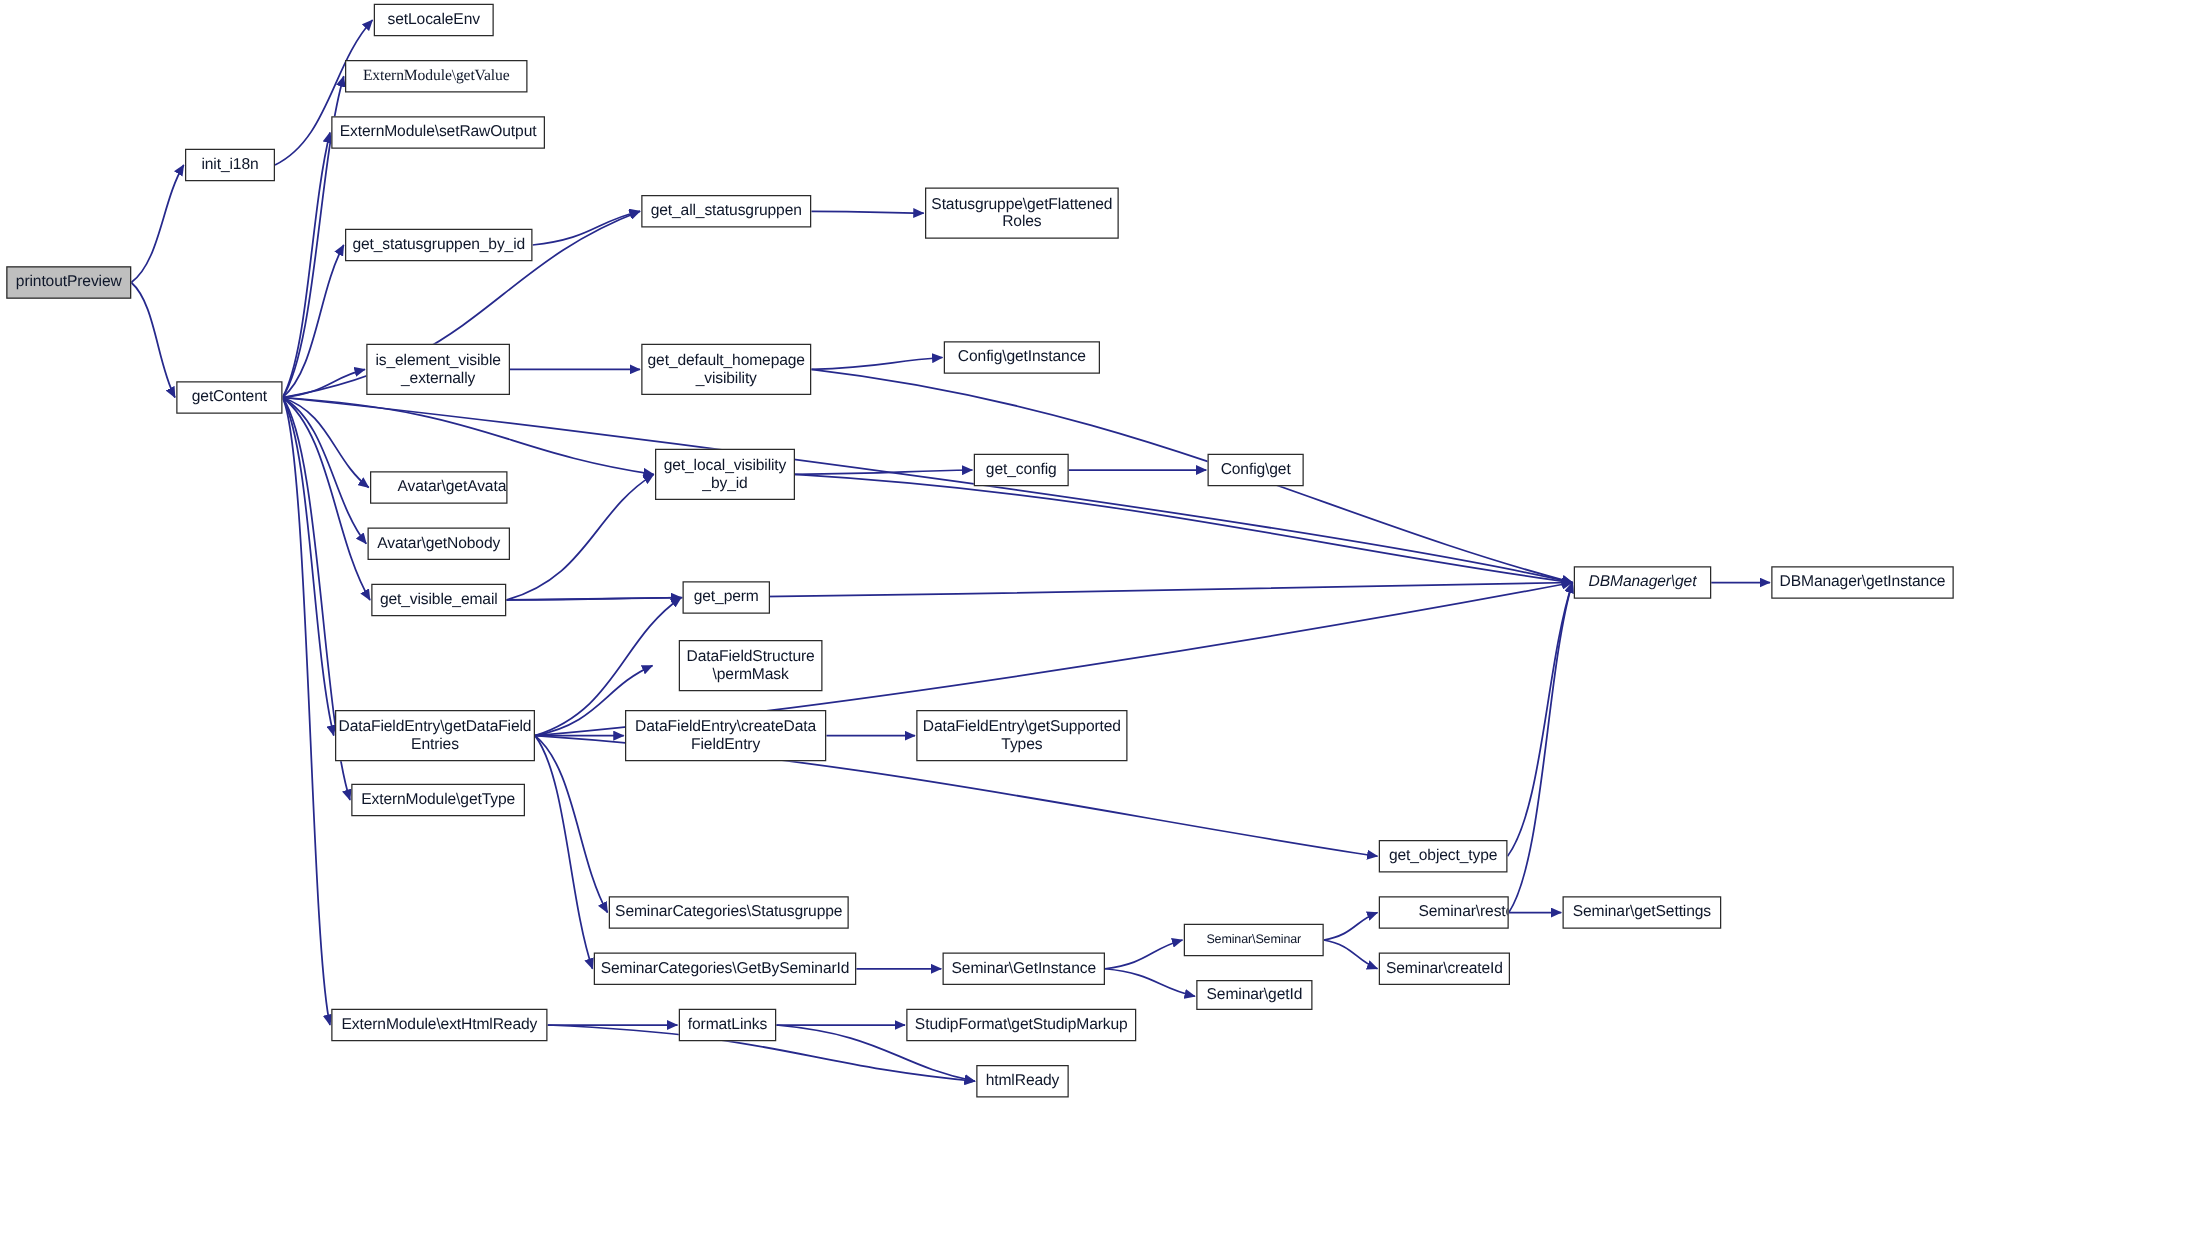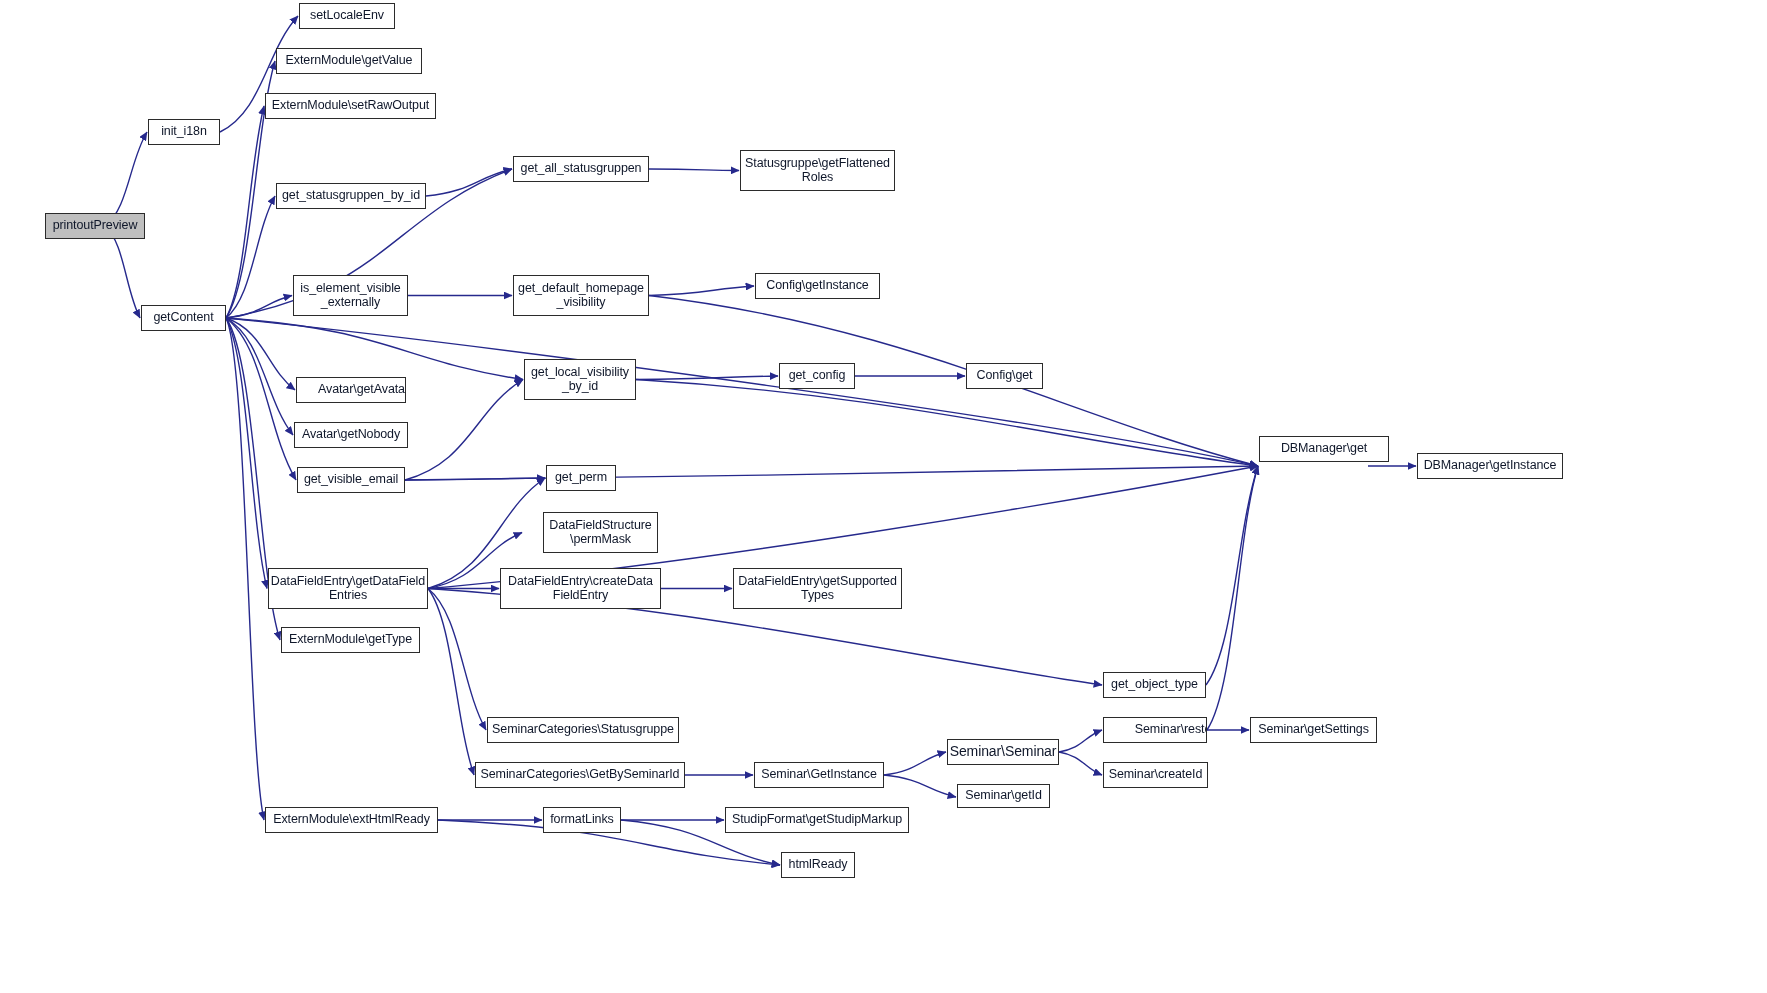--- a/index.html
+++ b/index.html
@@ -96,25 +96,25 @@
         <path d="M1206,685 C1234.6,645.58 1236.55,531.7 1258,466" fill="none" stroke="#26298c" stroke-width="1.4" marker-end="url(#arrow)"></path>
         <path d="M226,318 C246.9,360 248.325,750 264,820" fill="none" stroke="#26298c" stroke-width="1.4" marker-end="url(#arrow)"></path>
         <path d="M438,820 C495.2,820 499.1,820 542,820" fill="none" stroke="#26298c" stroke-width="1.4" marker-end="url(#arrow)"></path>
         <path d="M438,820 C626.1,828.1 638.925,851.5 780,865" fill="none" stroke="#26298c" stroke-width="1.4" marker-end="url(#arrow)"></path>
         <path d="M621,820 C677.65,820 681.5125,820 724,820" fill="none" stroke="#26298c" stroke-width="1.4" marker-end="url(#arrow)"></path>
         <path d="M621,820 C708.45,828.1 714.4125,851.5 780,865" fill="none" stroke="#26298c" stroke-width="1.4" marker-end="url(#arrow)"></path>
         <path d="M1368,466 C1394.4,466 1396.2,466 1416,466" fill="none" stroke="#26298c" stroke-width="1.4" marker-end="url(#arrow)"></path>
       </g>
   </svg>
   <div id="nodes-group">
-      <div class="node root" style="left: 5px; top: 213px; width: 100px; height: 26px; font-size: 12.5px; margin-left: 40px;">printoutPreview</div>
+      <div class="node root" style="left: 5px; top: 213px; width: 100px; height: 26px; font-size: 12.5px;">printoutPreview</div>
       <div class="node" style="left: 148px; top: 119px; width: 72px; height: 26px; font-size: 12.5px;">init_i18n</div>
       <div class="node" style="left: 141px; top: 305px; width: 85px; height: 26px; font-size: 12.5px;">getContent</div>
       <div class="node" style="left: 299px; top: 3px; width: 96px; height: 26px; font-size: 12.5px;">setLocaleEnv</div>
-      <div class="node" style="left: 276px; top: 48px; width: 146px; height: 26px; font-size: 12.5px;">ExternModule\getValue</div>
+      <div class="node" style="left: 276px; top: 48px; width: 146px; height: 26px; font-size: 12.5px; font-family: Liberation Serif, serif;">ExternModule\getValue</div>
       <div class="node" style="left: 265px; top: 93px; width: 171px; height: 26px; font-size: 12.5px;">ExternModule\setRawOutput</div>
       <div class="node" style="left: 276px; top: 183px; width: 150px; height: 26px; font-size: 12.5px;">get_statusgruppen_by_id</div>
       <div class="node" style="left: 513px; top: 156px; width: 136px; height: 26px; font-size: 12.5px;">get_all_statusgruppen</div>
       <div class="node" style="left: 740px; top: 150px; width: 155px; height: 41px; font-size: 12.5px;">Statusgruppe\getFlattened
 Roles</div>
       <div class="node" style="left: 293px; top: 275px; width: 115px; height: 41px; font-size: 12.5px;">is_element_visible
 _externally</div>
       <div class="node" style="left: 513px; top: 275px; width: 136px; height: 41px; font-size: 12.5px;">get_default_homepage
 _visibility</div>
       <div class="node" style="left: 755px; top: 273px; width: 125px; height: 26px; font-size: 12.5px;">Config\getInstance</div>
@@ -132,25 +132,25 @@
 Entries</div>
       <div class="node" style="left: 500px; top: 568px; width: 161px; height: 41px; font-size: 12.5px;">DataFieldEntry\createData
 FieldEntry</div>
       <div class="node" style="left: 733px; top: 568px; width: 169px; height: 41px; font-size: 12.5px;">DataFieldEntry\getSupported
 Types</div>
       <div class="node" style="left: 281px; top: 627px; width: 139px; height: 26px; font-size: 12.5px;">ExternModule\getType</div>
       <div class="node" style="left: 1103px; top: 672px; width: 103px; height: 26px; font-size: 12.5px;">get_object_type</div>
       <div class="node" style="left: 487px; top: 717px; width: 192px; height: 26px; font-size: 12.5px;">SeminarCategories\Statusgruppe</div>
       <div class="node" style="left: 1103px; top: 717px; width: 104px; height: 26px; font-size: 12.5px; padding-left: 47px;">Seminar\restore</div>
       <div class="node" style="left: 1250px; top: 717px; width: 127px; height: 26px; font-size: 12.5px;">Seminar\getSettings</div>
-      <div class="node" style="left: 947px; top: 739px; width: 112px; height: 26px; font-size: 14px;">Seminar\Seminar</div>
+      <div class="node" style="left: 947px; top: 739px; width: 112px; height: 26px; font-size: 10px;">Seminar\Seminar</div>
       <div class="node" style="left: 475px; top: 762px; width: 210px; height: 26px; font-size: 12.5px;">SeminarCategories\GetBySeminarId</div>
       <div class="node" style="left: 754px; top: 762px; width: 130px; height: 26px; font-size: 12.5px;">Seminar\GetInstance</div>
       <div class="node" style="left: 1103px; top: 762px; width: 105px; height: 26px; font-size: 12.5px;">Seminar\createId</div>
       <div class="node" style="left: 957px; top: 784px; width: 93px; height: 24px; font-size: 12.5px;">Seminar\getId</div>
       <div class="node" style="left: 265px; top: 807px; width: 173px; height: 26px; font-size: 12.5px;">ExternModule\extHtmlReady</div>
       <div class="node" style="left: 543px; top: 807px; width: 78px; height: 26px; font-size: 12.5px;">formatLinks</div>
       <div class="node" style="left: 725px; top: 807px; width: 184px; height: 26px; font-size: 12.5px;">StudipFormat\getStudipMarkup</div>
       <div class="node" style="left: 781px; top: 852px; width: 74px; height: 26px; font-size: 12.5px;">htmlReady</div>
-      <div class="node" style="left: 1259px; top: 436px; width: 130px; height: 26px; font-size: 12.5px;">DBManager\get</div>
+      <div class="node" style="left: 1259px; top: 453px; width: 110px; height: 26px; font-size: 12.5px; font-style: italic;">DBManager\get</div>
       <div class="node" style="left: 1417px; top: 453px; width: 146px; height: 26px; font-size: 12.5px;">DBManager\getInstance</div>
     </div>
 </div>
 
 </body></html>

